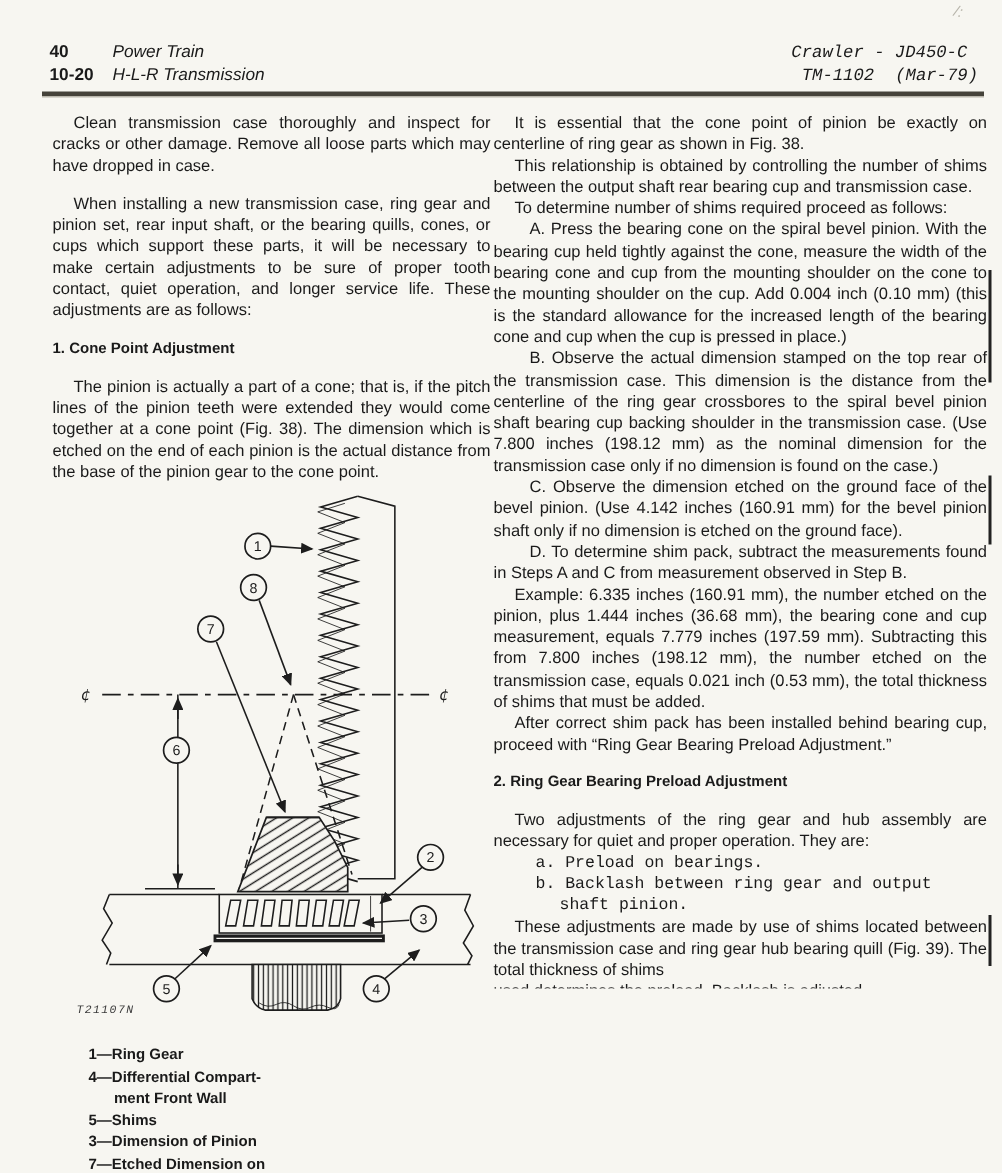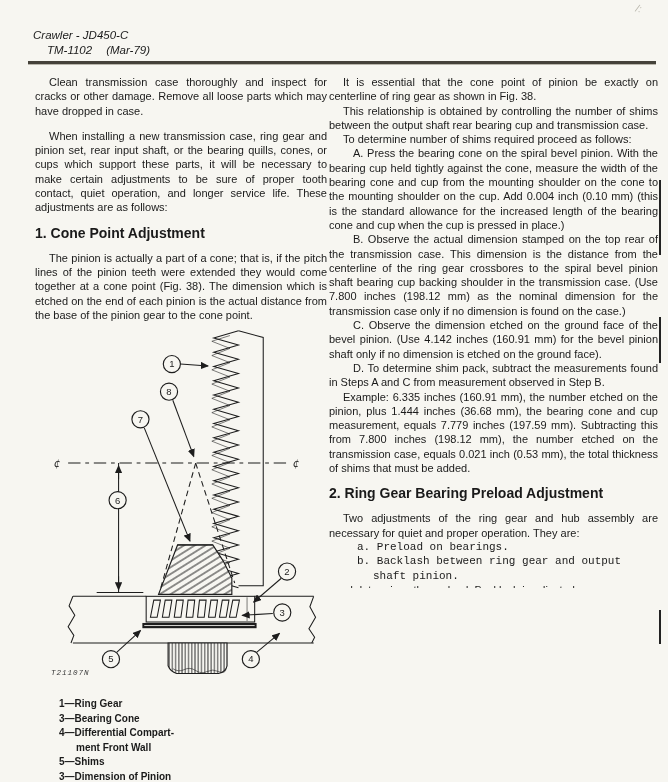--- a/index.html
+++ b/index.html
@@ -6,32 +6,32 @@
   .page{
     position:relative;width:668px;height:782px;margin:0 auto;
     background:#f7f6f1;color:#1a1a1a;overflow:hidden;
     font-family:"Liberation Sans",sans-serif;
   }
   
   .header{display:flex;justify-content:space-between;padding:28px 16px 0 33px;font-size:11.5px;line-height:15px;}
   .hdr-left{display:grid;grid-template-columns:42px auto;}
   .hdr-num{font-weight:bold;}
   .hdr-title{font-style:italic;}
-  .hdr-right{text-align:left;font-style:italic;}
+  .hdr-right{text-align:center;font-style:italic;font-family:Liberation Mono, monospace;}
   .hdr-right .row2 span{margin-left:14px;}
   .rule{height:3px;background:#45423a;margin:3px 12px 0 28px;box-shadow:0 1px 0 #b9b6ac;}
   
   .columns{display:flex;gap:2px;padding:11px 10px 0 35px;}
   .col-left{width:292px;flex:none;}
   .col-right{flex:1;min-width:0;}
   p{margin:0;font-size:11px;line-height:14.3px;text-align:justify;}
   .ind{text-indent:14px;}
   .step{text-indent:24px;}
   .gap{height:11px;}
-  .hd{font-size:14px;font-weight:bold;margin:0;line-height:14px;}
+  .hd{font-size:10px;font-weight:bold;margin:0;line-height:14px;}
   .li-item{margin-left:28px;padding-left:16px;text-indent:-16px;font-size:11px;line-height:14.3px;font-family:Liberation Mono, monospace;}
   .partial{height:5px;overflow:hidden;}
   .partial p{text-align:justify;}
   
   .figwrap{margin:2px 0 0 16px;}
   .figwrap svg{display:block;}
   .fig-stroke{stroke:#1d1d1d;fill:none;stroke-width:1.1;}
   .fig-thin{stroke:#1d1d1d;fill:none;stroke-width:0.6;}
   .callout circle{fill:#f7f6f1;stroke:#1d1d1d;stroke-width:1.2;}
   .callout text{font-size:10px;fill:#1d1d1d;text-anchor:middle;font-family:"Liberation Sans",sans-serif;}
@@ -50,20 +50,26 @@
   .pencil{position:absolute;top:3px;right:26px;color:#b7b4aa;font-size:10px;transform:rotate(12deg);font-style:italic;}
 </style>
 </head>
 <body>
 
 <div class="page">
 
   <div class="pencil">/:</div>
 
   <div class="header">
+    <div class="hdr-left">
+      <span class="hdr-num">40</span>
+      <span class="hdr-title">Power Train</span>
+      <span class="hdr-num">10-20</span>
+      <span class="hdr-title">H-L-R Transmission</span>
+    </div>
     <div class="hdr-right">
       <div>Crawler - JD450-C</div>
       <div class="row2">
         <span>TM-1102</span><span>(Mar-79)</span>
       </div>
     </div>
   </div>
   <div class="rule"></div>
 
   <div class="columns">
@@ -193,21 +199,20 @@
             <text x="210" y="350.5">4</text>
           </g>
 
           <text class="figlabel" x="0" y="364">T21107N</text>
         </svg>
       </div>
 
       <div class="legend">
         <ul class="lcol">
           <li>1—Ring Gear</li>
-          <li>3—Bearing Cone</li>
           <li>4—Differential Compart-
 ment Front Wall</li>
         </ul>
         <ul>
           <li>5—Shims</li>
           <li>3—Dimension of Pinion</li>
           <li>7—Etched Dimension on
 Pinion</li>
           <li>8—Cone Point</li>
         </ul>
@@ -216,26 +221,28 @@
 
     <div class="col-right">
       <p class="ind">It is essential that the cone point of pinion be exactly on centerline of ring gear as shown in Fig. 38.</p>
       <p class="ind">This relationship is obtained by controlling the number of shims between the output shaft rear bearing cup and transmission case.</p>
       <p class="ind">To determine number of shims required proceed as follows:</p>
       <p class="step">A. Press the bearing cone on the spiral bevel pinion. With the bearing cup held tightly against the cone, measure the width of the bearing cone and cup from the mounting shoulder on the cone to the mounting shoulder on the cup. Add 0.004 inch (0.10 mm) (this is the standard allowance for the increased length of the bearing cone and cup when the cup is pressed in place.)</p>
       <p class="step">B. Observe the actual dimension stamped on the top rear of the transmission case. This dimension is the distance from the centerline of the ring gear crossbores to the spiral bevel pinion shaft bearing cup backing shoulder in the transmission case. (Use 7.800 inches (198.12 mm) as the nominal dimension for the transmission case only if no dimension is found on the case.)</p>
       <p class="step">C. Observe the dimension etched on the ground face of the bevel pinion. (Use 4.142 inches (160.91 mm) for the bevel pinion shaft only if no dimension is etched on the ground face).</p>
       <p class="step">D. To determine shim pack, subtract the measurements found in Steps A and C from measurement observed in Step B.</p>
       <p class="ind">Example: 6.335 inches (160.91 mm), the number etched on the pinion, plus 1.444 inches (36.68 mm), the bearing cone and cup measurement, equals 7.779 inches (197.59 mm). Subtracting this from 7.800 inches (198.12 mm), the number etched on the transmission case, equals 0.021 inch (0.53 mm), the total thickness of shims that must be added.</p>
+      <p class="ind">After correct shim pack has been installed behind bearing cup, proceed with “Ring Gear Bearing Preload Adjustment.”</p>
       <div class="gap"></div>
       <p class="hd">2. Ring Gear Bearing Preload Adjustment</p>
       <div class="gap"></div>
       <p class="ind">Two adjustments of the ring gear and hub assembly are necessary for quiet and proper operation. They are:</p>
       <div class="li-item">a. Preload on bearings.</div>
       <div class="li-item">b. Backlash between ring gear and output shaft pinion.</div>
+      <p class="ind">These adjustments are made by use of shims located between the transmission case and ring gear hub bearing quill (Fig. 39). The total thickness of shims</p>
       <div class="partial">
         <p>used determines the preload. Backlash is adjusted</p>
       </div>
     </div>
   </div>
 
   <div class="revbar rb1"></div>
   <div class="revbar rb2"></div>
   <div class="revbar rb3"></div>
 

